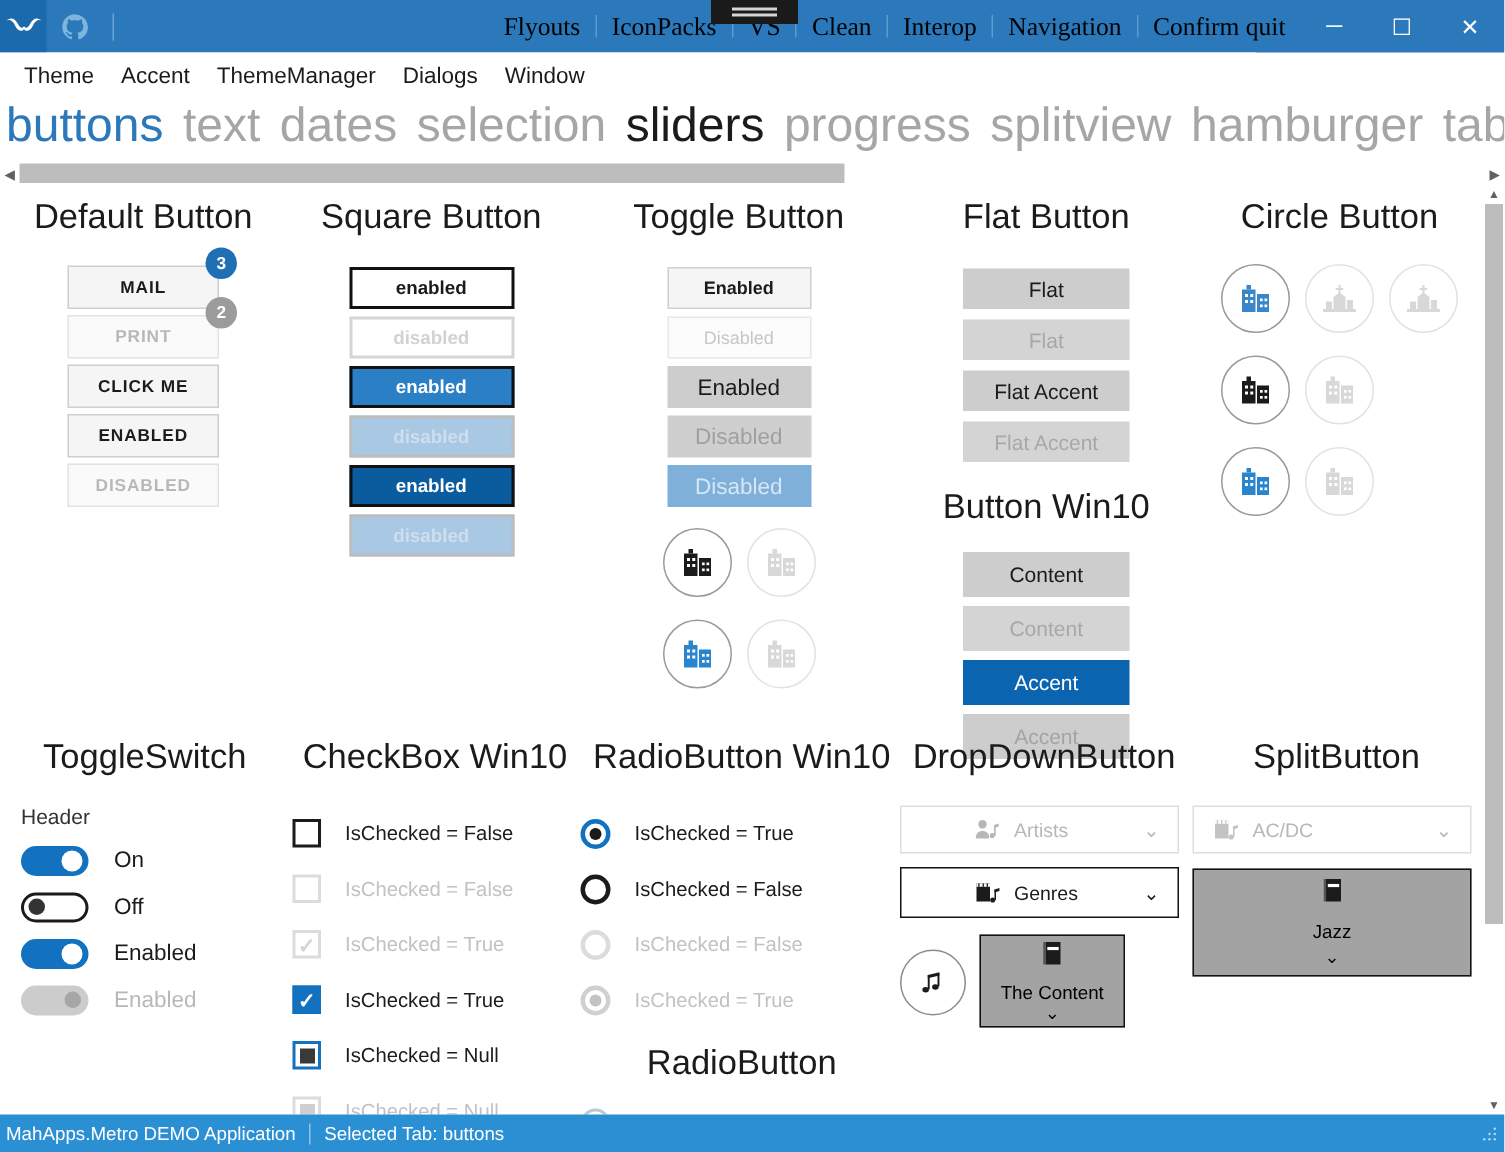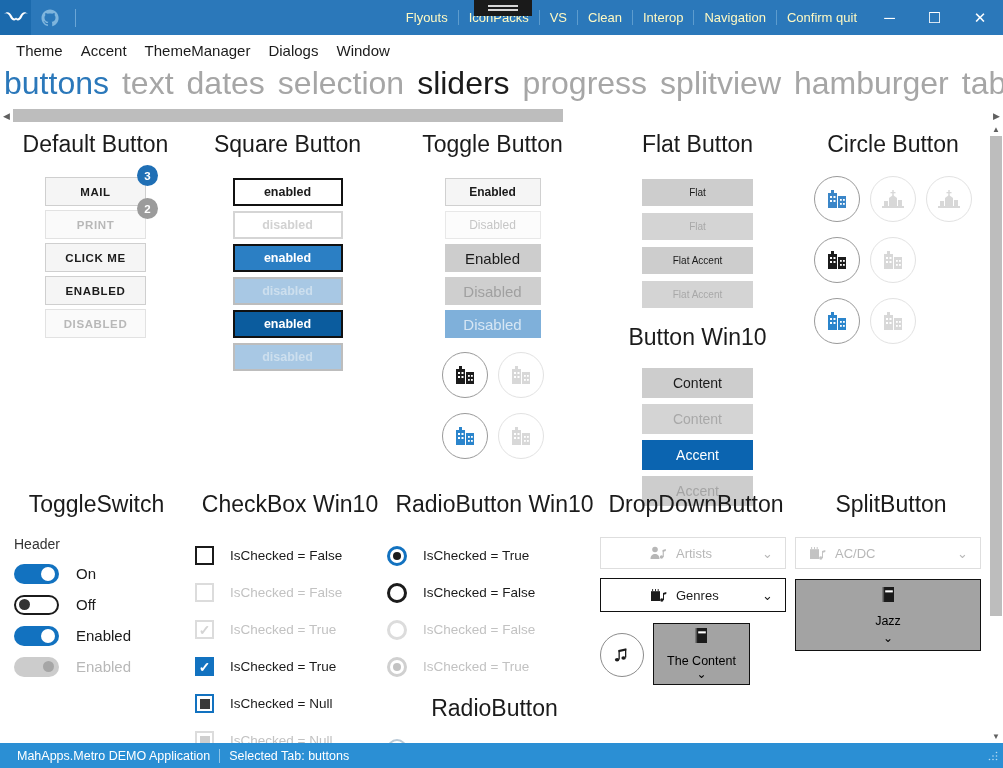--- a/index.html
+++ b/index.html
@@ -25,22 +25,22 @@
   }
   .tb-sep { width: 1px; height: 18px; background: #6ba6d6; margin: 0 6px; }
   .tb-title {
     color: #ffffff; font-size: 17px; letter-spacing: 0.2px;
     margin-left: 6px; white-space: nowrap;
   }
   .tb-right {
     margin-left: auto; display: flex; align-items: center; height: 35px;
   }
   .tb-link {
-    color: #fef9c3; font-size: 13px; padding: 0 10px; white-space: nowrap;
-    line-height: 35px; cursor: pointer;
+    color: #000000; font-size: 17px; padding: 0 10px; white-space: nowrap;
+    line-height: 35px; cursor: pointer; font-family: Liberation Serif, serif;
   }
   .tb-vsep { width: 1px; height: 15px; background: #5d9cce; }
   .tb-btn {
     width: 45px; height: 35px; display: flex; align-items: center; justify-content: center;
     color: #ffffff; font-size: 15px; cursor: pointer;
   }
   .tb-btn.close { width: 46px; }
   .hamburger-flyout {
     position: absolute; left: 474px; top: 0px; width: 58px; height: 16px;
     background: #1a1a1a; display:flex; flex-direction: column;
@@ -154,21 +154,21 @@
   .circle-btn {
     width: 46px; height: 46px; border-radius: 50%; border: 1px solid #9a9a9a;
     display: flex; align-items: center; justify-content: center; cursor: pointer;
     background: #fff;
   }
   .circle-btn.dim { border-color: #e2e2e2; cursor: default; }
 
   
   .btn-flat {
     width: 111px; height: 27px; background: #cdcdcd; display:flex;
-    align-items:center; justify-content:center; font-size: 10px; color:#1b1b1b;
+    align-items:center; justify-content:center; font-size: 14px; color:#1b1b1b;
     cursor: pointer;
   }
   .btn-flat.dis { background: #d4d4d4; color: #a8a8a8; cursor: default; }
 
   
   .btn-w10 {
     width: 111px; height: 30px; background: #cdcdcd; display:flex;
     align-items:center; justify-content:center; font-size: 14px; color:#1b1b1b;
     cursor: pointer;
   }
@@ -743,21 +743,21 @@
 
   <div class="vscroll">
     <div class="vscroll-arrow">▲</div>
     <div class="vscroll-track">
       <div class="vscroll-thumb"></div>
     </div>
     <div class="vscroll-arrow">▼</div>
   </div>
 
   <div class="statusbar">
-    <span style="margin-left:17px;text-align:center;">MahApps.Metro DEMO Application</span>
+    <span style="margin-left:4px;text-align:center;">MahApps.Metro DEMO Application</span>
     <span class="sb-sep"></span>
     <span>Selected Tab: buttons</span>
     <span class="sb-grip">
       <svg width="12" height="12" viewBox="0 0 12 12">
           <circle cx="9.5" cy="2.5" r="0.8" fill="#b8dbf2"></circle>
           <circle cx="9.5" cy="6" r="0.8" fill="#b8dbf2"></circle>
           <circle cx="6" cy="6" r="0.8" fill="#b8dbf2"></circle>
           <circle cx="9.5" cy="9.5" r="0.8" fill="#b8dbf2"></circle>
           <circle cx="6" cy="9.5" r="0.8" fill="#b8dbf2"></circle>
           <circle cx="2.5" cy="9.5" r="0.8" fill="#b8dbf2"></circle>

